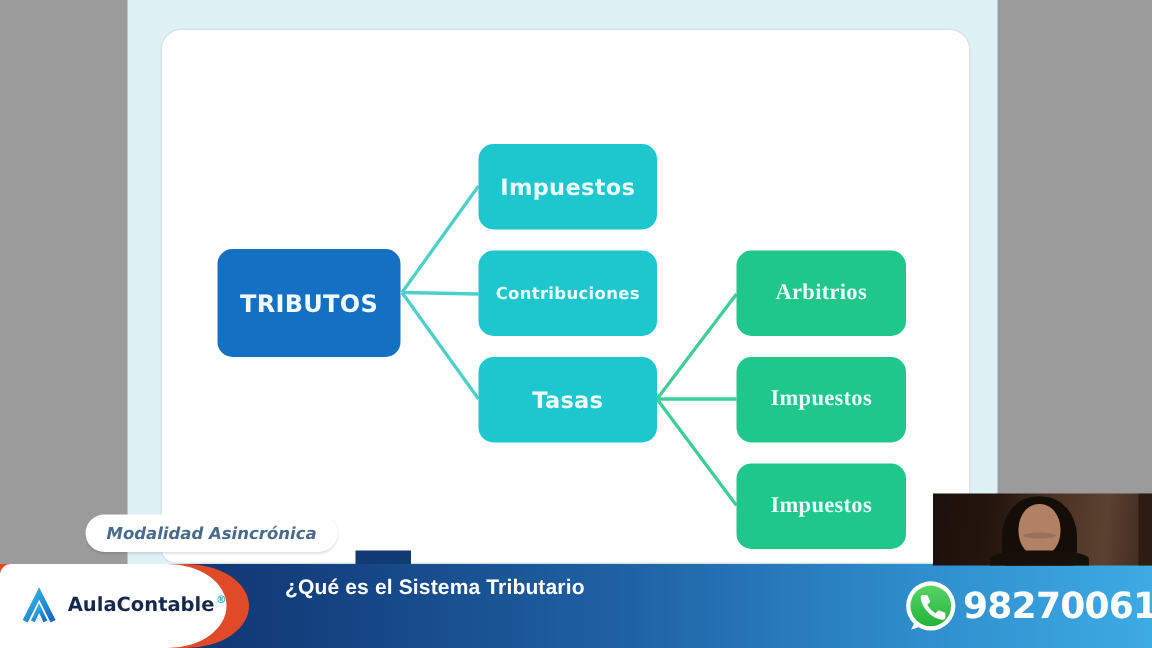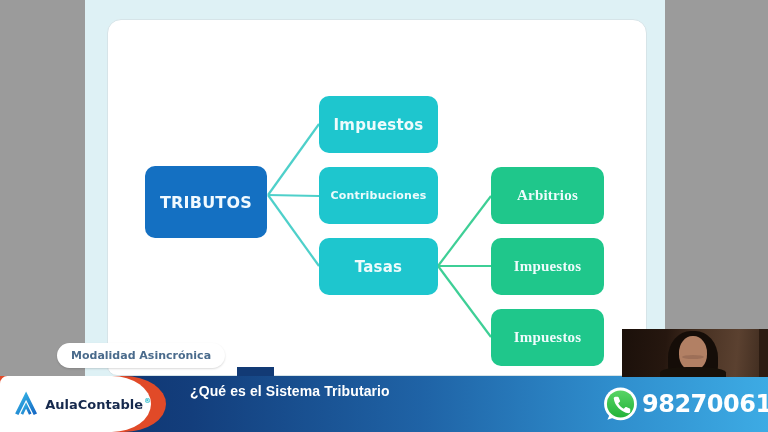--- a/index.html
+++ b/index.html
@@ -17,21 +17,21 @@
        border-radius:10px;color:#eefbfc;font-weight:600;letter-spacing:.2px;text-align:center;}
   .box-root{left:145px;top:166px;width:122px;height:72px;background:#1470c2;
             font-size:16px;font-weight:700;color:#f1faff;}
   .box-branch{background:#1ec6ce;width:119px;height:57px;left:319px;font-size:15px;}
   .box-leaf{background:#1fc78b;width:113px;height:57px;left:491px;font-size:15px;font-family:Liberation Serif, serif;}
   .b1{top:96px;} .b2{top:167px;font-size:11px;} .b3{top:238px;}
   .l1{top:167px;} .l2{top:238px;} .l3{top:309px;}
   
   .badge{position:absolute;left:57px;top:343px;height:25px;padding:0 14px;background:#ffffff;
          border-radius:13px;display:flex;align-items:center;z-index:6;
-         font-size:11px;font-weight:700;color:#4a6b8c;box-shadow:0 1px 2px rgba(0,0,0,.15);}
+         font-size:11px;font-weight:700;color:#4a6b8c;box-shadow:0 1px 2px rgba(0,0,0,.15);font-style:italic;}
   .tab-notch{position:absolute;left:237px;top:367px;width:37px;height:10px;background:#123a75;z-index:4;}
   
   .footer-bar{position:absolute;left:0;top:376px;width:768px;height:56px;z-index:5;
     background:linear-gradient(90deg,#0c2c66 0%,#133e7c 25%,#1f63a6 55%,#2f8ecd 80%,#3dabe4 100%);}
   .footer-accent{position:absolute;left:0;top:376px;width:166px;height:56px;background:#e14a28;
     border-top-right-radius:48px 32px;border-bottom-right-radius:48px 32px;z-index:6;}
   .footer-white{position:absolute;left:0;top:376px;width:151px;height:56px;background:#ffffff;
     border-top-right-radius:42px 30px;border-bottom-right-radius:42px 30px;border-top-left-radius:8px;
     z-index:7;display:flex;align-items:center;padding-left:14px;box-sizing:border-box;gap:7px;}
   .brand-text{font-size:13px;font-weight:600;color:#16294d;white-space:nowrap;}

